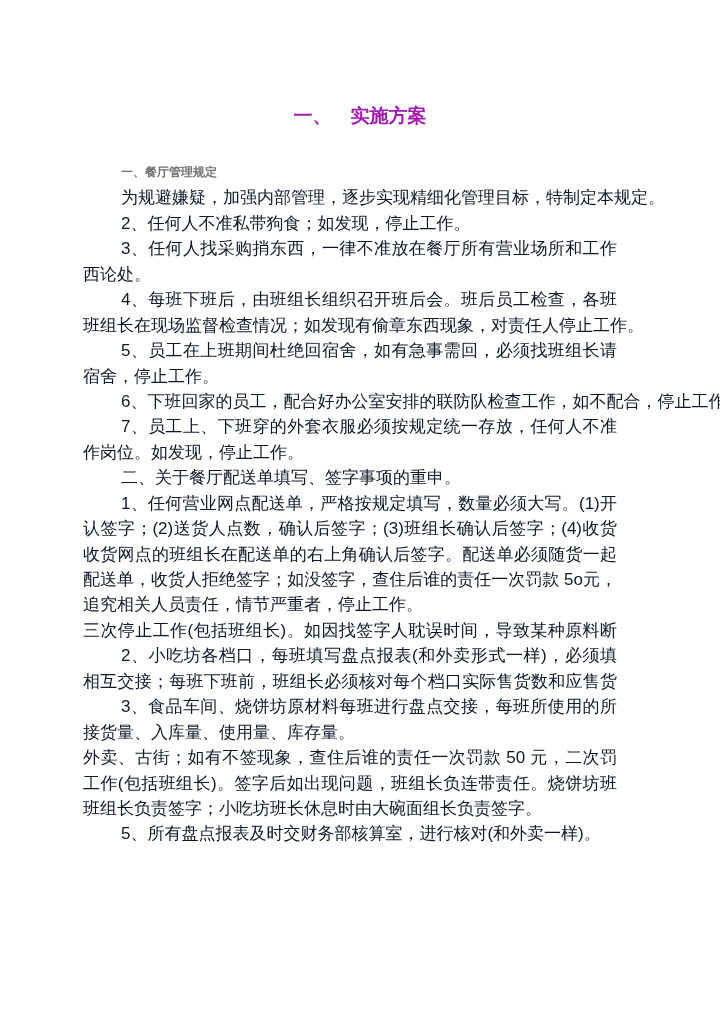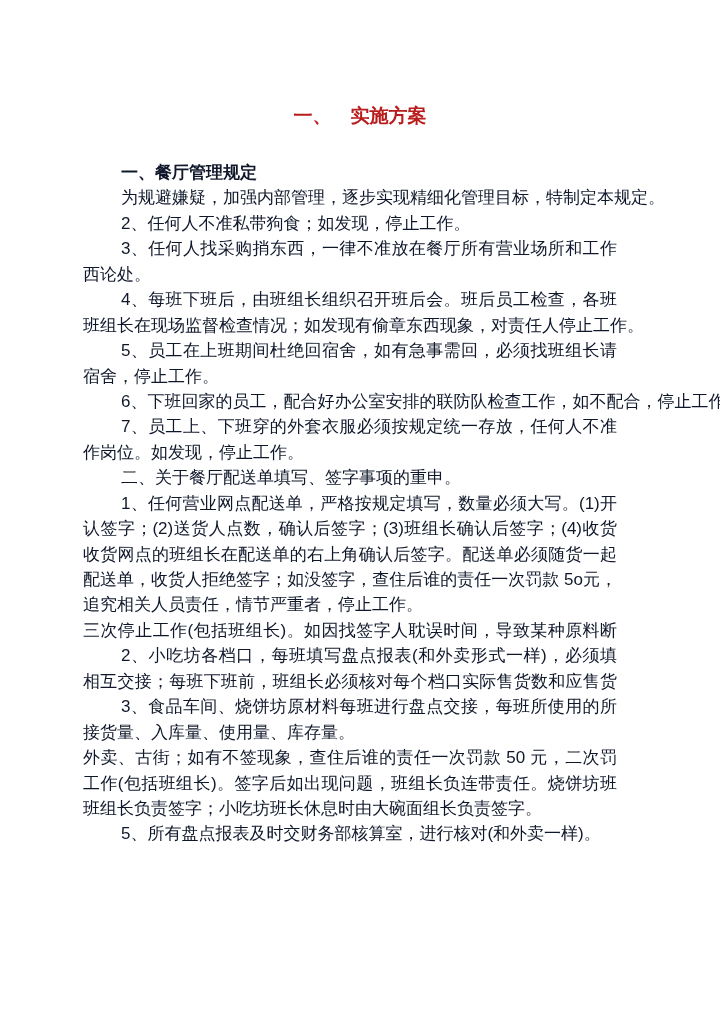--- a/index.html
+++ b/index.html
@@ -14,21 +14,21 @@
   }
   .doc-title{
     position:absolute;
     top:103px;
     left:0;
     width:720px;
     text-align:center;
     font-size:19px;
     line-height:26px;
     font-weight:bold;
-    color:#b91c1c;
+    color:#a21caf;
   }
   .doc-body{
     position:absolute;
     left:83px;
     top:160px;
     width:534px;
   }
   .row{
     box-sizing:border-box;
     width:534px;
@@ -42,23 +42,23 @@
   }
   .row.indent{padding-left:38px;}
   .row.fill{
     white-space:normal;
     text-align:justify;
     text-align-last:justify;
     text-justify:inter-ideograph;
     overflow:hidden;
   }
   .heading-row{
-    font-size:17px;
+    font-size:12px;
     font-weight:bold;
-    color:#0f172a;
+    color:#737373;
   }
 </style>
 </head>
 <body>
 
 <div class="page">
   <div class="doc-title">一、　实施方案</div>
 
   <div class="doc-body">
     <div class="row heading-row indent">一、餐厅管理规定</div>

